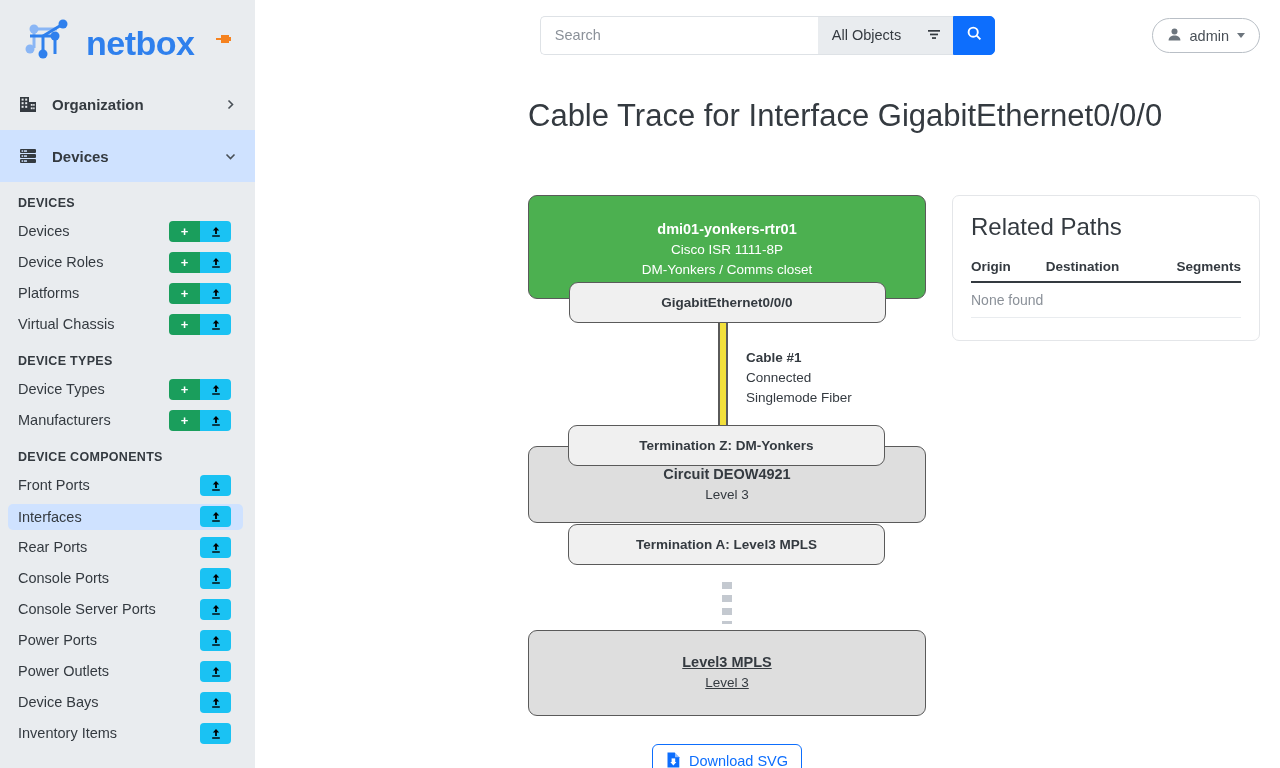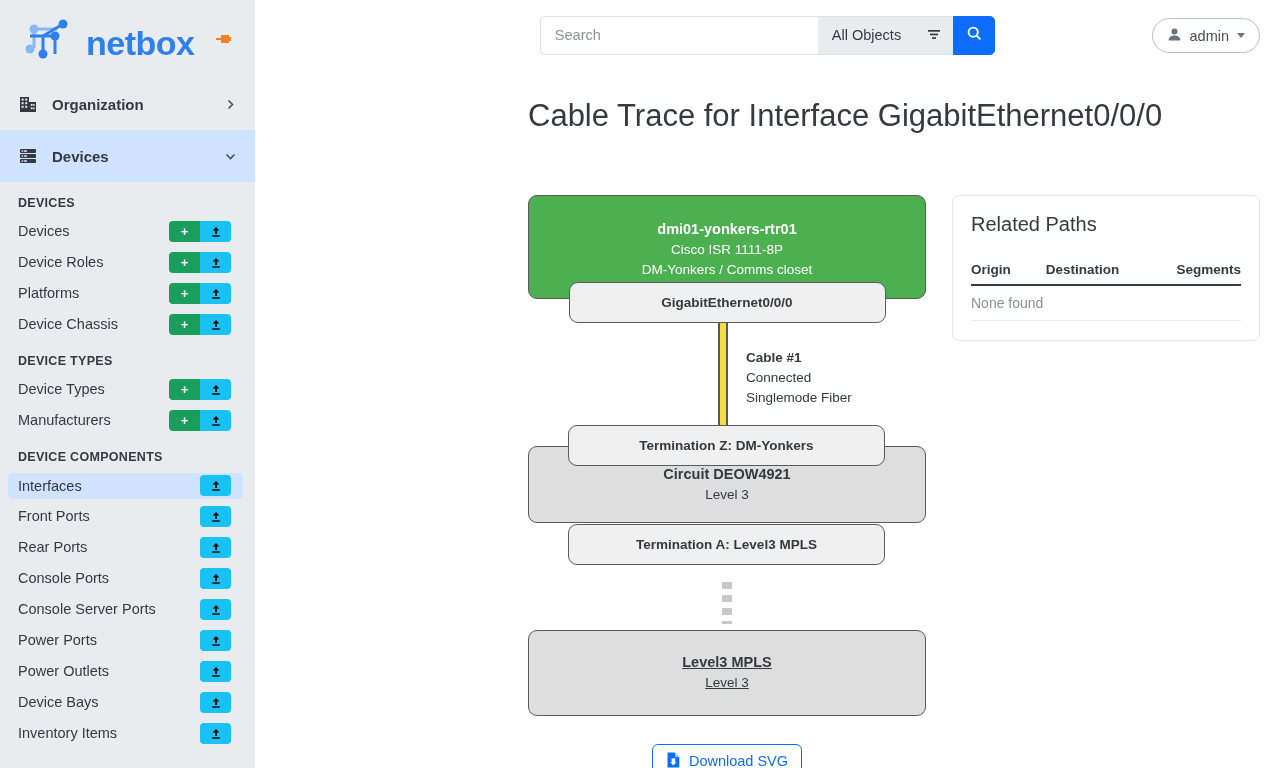--- a/index.html
+++ b/index.html
@@ -193,21 +193,21 @@
     font-size: 14.5px; cursor: pointer;
     font-family: "Liberation Sans", sans-serif;
   }
 
   
   .card {
     width: 568px; height: 146px;
     border: 1px solid #e4e6e9; border-radius: 7px;
     background: #fff; padding: 17px 18px 0 18px;
   }
-  .card-title { font-size: 20px; font-weight: 400; color: #343a40; margin-bottom: 26px; }
+  .card-title { font-size: 24px; font-weight: 400; color: #343a40; margin-bottom: 18px; }
   table.paths { width: 100%; border-collapse: collapse; }
   table.paths th {
     text-align: left; font-size: 13.5px; font-weight: 700; color: #343a40;
     padding: 0 0 7px 0; border-bottom: 2px solid #343a40;
   }
   table.paths td {
     font-size: 14px; color: #8b9199; padding: 9px 0;
     border-bottom: 1px solid #e9ecef;
   }
   .col-o { width: 126px; } .col-d { width: 215px; }
@@ -326,21 +326,21 @@
         <button class="mini-btn mini-add">+</button>
         <button class="mini-btn mini-imp">
           <svg width="12" height="12" viewBox="0 0 12 12" fill="#000">
               <path d="M6 1 L9.2 4.6 L6.9 4.6 L6.9 8 L5.1 8 L5.1 4.6 L2.8 4.6 Z"></path>
               <rect x="2.2" y="9.3" width="7.6" height="1.4"></rect>
             </svg>
         </button>
       </span>
     </div>
     <div class="sb-row">
-      <a class="sb-link">Device Chassis</a>
+      <a class="sb-link">Virtual Chassis</a>
       <span class="btn-grp">
         <button class="mini-btn mini-add">+</button>
         <button class="mini-btn mini-imp">
           <svg width="12" height="12" viewBox="0 0 12 12" fill="#000">
               <path d="M6 1 L9.2 4.6 L6.9 4.6 L6.9 8 L5.1 8 L5.1 4.6 L2.8 4.6 Z"></path>
               <rect x="2.2" y="9.3" width="7.6" height="1.4"></rect>
             </svg>
         </button>
       </span>
     </div>
@@ -366,32 +366,32 @@
           <svg width="12" height="12" viewBox="0 0 12 12" fill="#000">
               <path d="M6 1 L9.2 4.6 L6.9 4.6 L6.9 8 L5.1 8 L5.1 4.6 L2.8 4.6 Z"></path>
               <rect x="2.2" y="9.3" width="7.6" height="1.4"></rect>
             </svg>
         </button>
       </span>
     </div>
 
     <div class="sec-label">DEVICE COMPONENTS</div>
     <div class="sb-row">
+      <a class="sb-link">Front Ports</a>
+      <span class="btn-grp">
+        <button class="mini-btn mini-imp solo">
+          <svg width="12" height="12" viewBox="0 0 12 12" fill="#000">
+              <path d="M6 1 L9.2 4.6 L6.9 4.6 L6.9 8 L5.1 8 L5.1 4.6 L2.8 4.6 Z"></path>
+              <rect x="2.2" y="9.3" width="7.6" height="1.4"></rect>
+            </svg>
+        </button>
+      </span>
+    </div>
+    <div class="sb-row">
       <a class="sb-link sb-link-hl">Interfaces</a>
-      <span class="btn-grp">
-        <button class="mini-btn mini-imp solo">
-          <svg width="12" height="12" viewBox="0 0 12 12" fill="#000">
-              <path d="M6 1 L9.2 4.6 L6.9 4.6 L6.9 8 L5.1 8 L5.1 4.6 L2.8 4.6 Z"></path>
-              <rect x="2.2" y="9.3" width="7.6" height="1.4"></rect>
-            </svg>
-        </button>
-      </span>
-    </div>
-    <div class="sb-row">
-      <a class="sb-link">Front Ports</a>
       <span class="btn-grp">
         <button class="mini-btn mini-imp solo">
           <svg width="12" height="12" viewBox="0 0 12 12" fill="#000">
               <path d="M6 1 L9.2 4.6 L6.9 4.6 L6.9 8 L5.1 8 L5.1 4.6 L2.8 4.6 Z"></path>
               <rect x="2.2" y="9.3" width="7.6" height="1.4"></rect>
             </svg>
         </button>
       </span>
     </div>
     <div class="sb-row">

